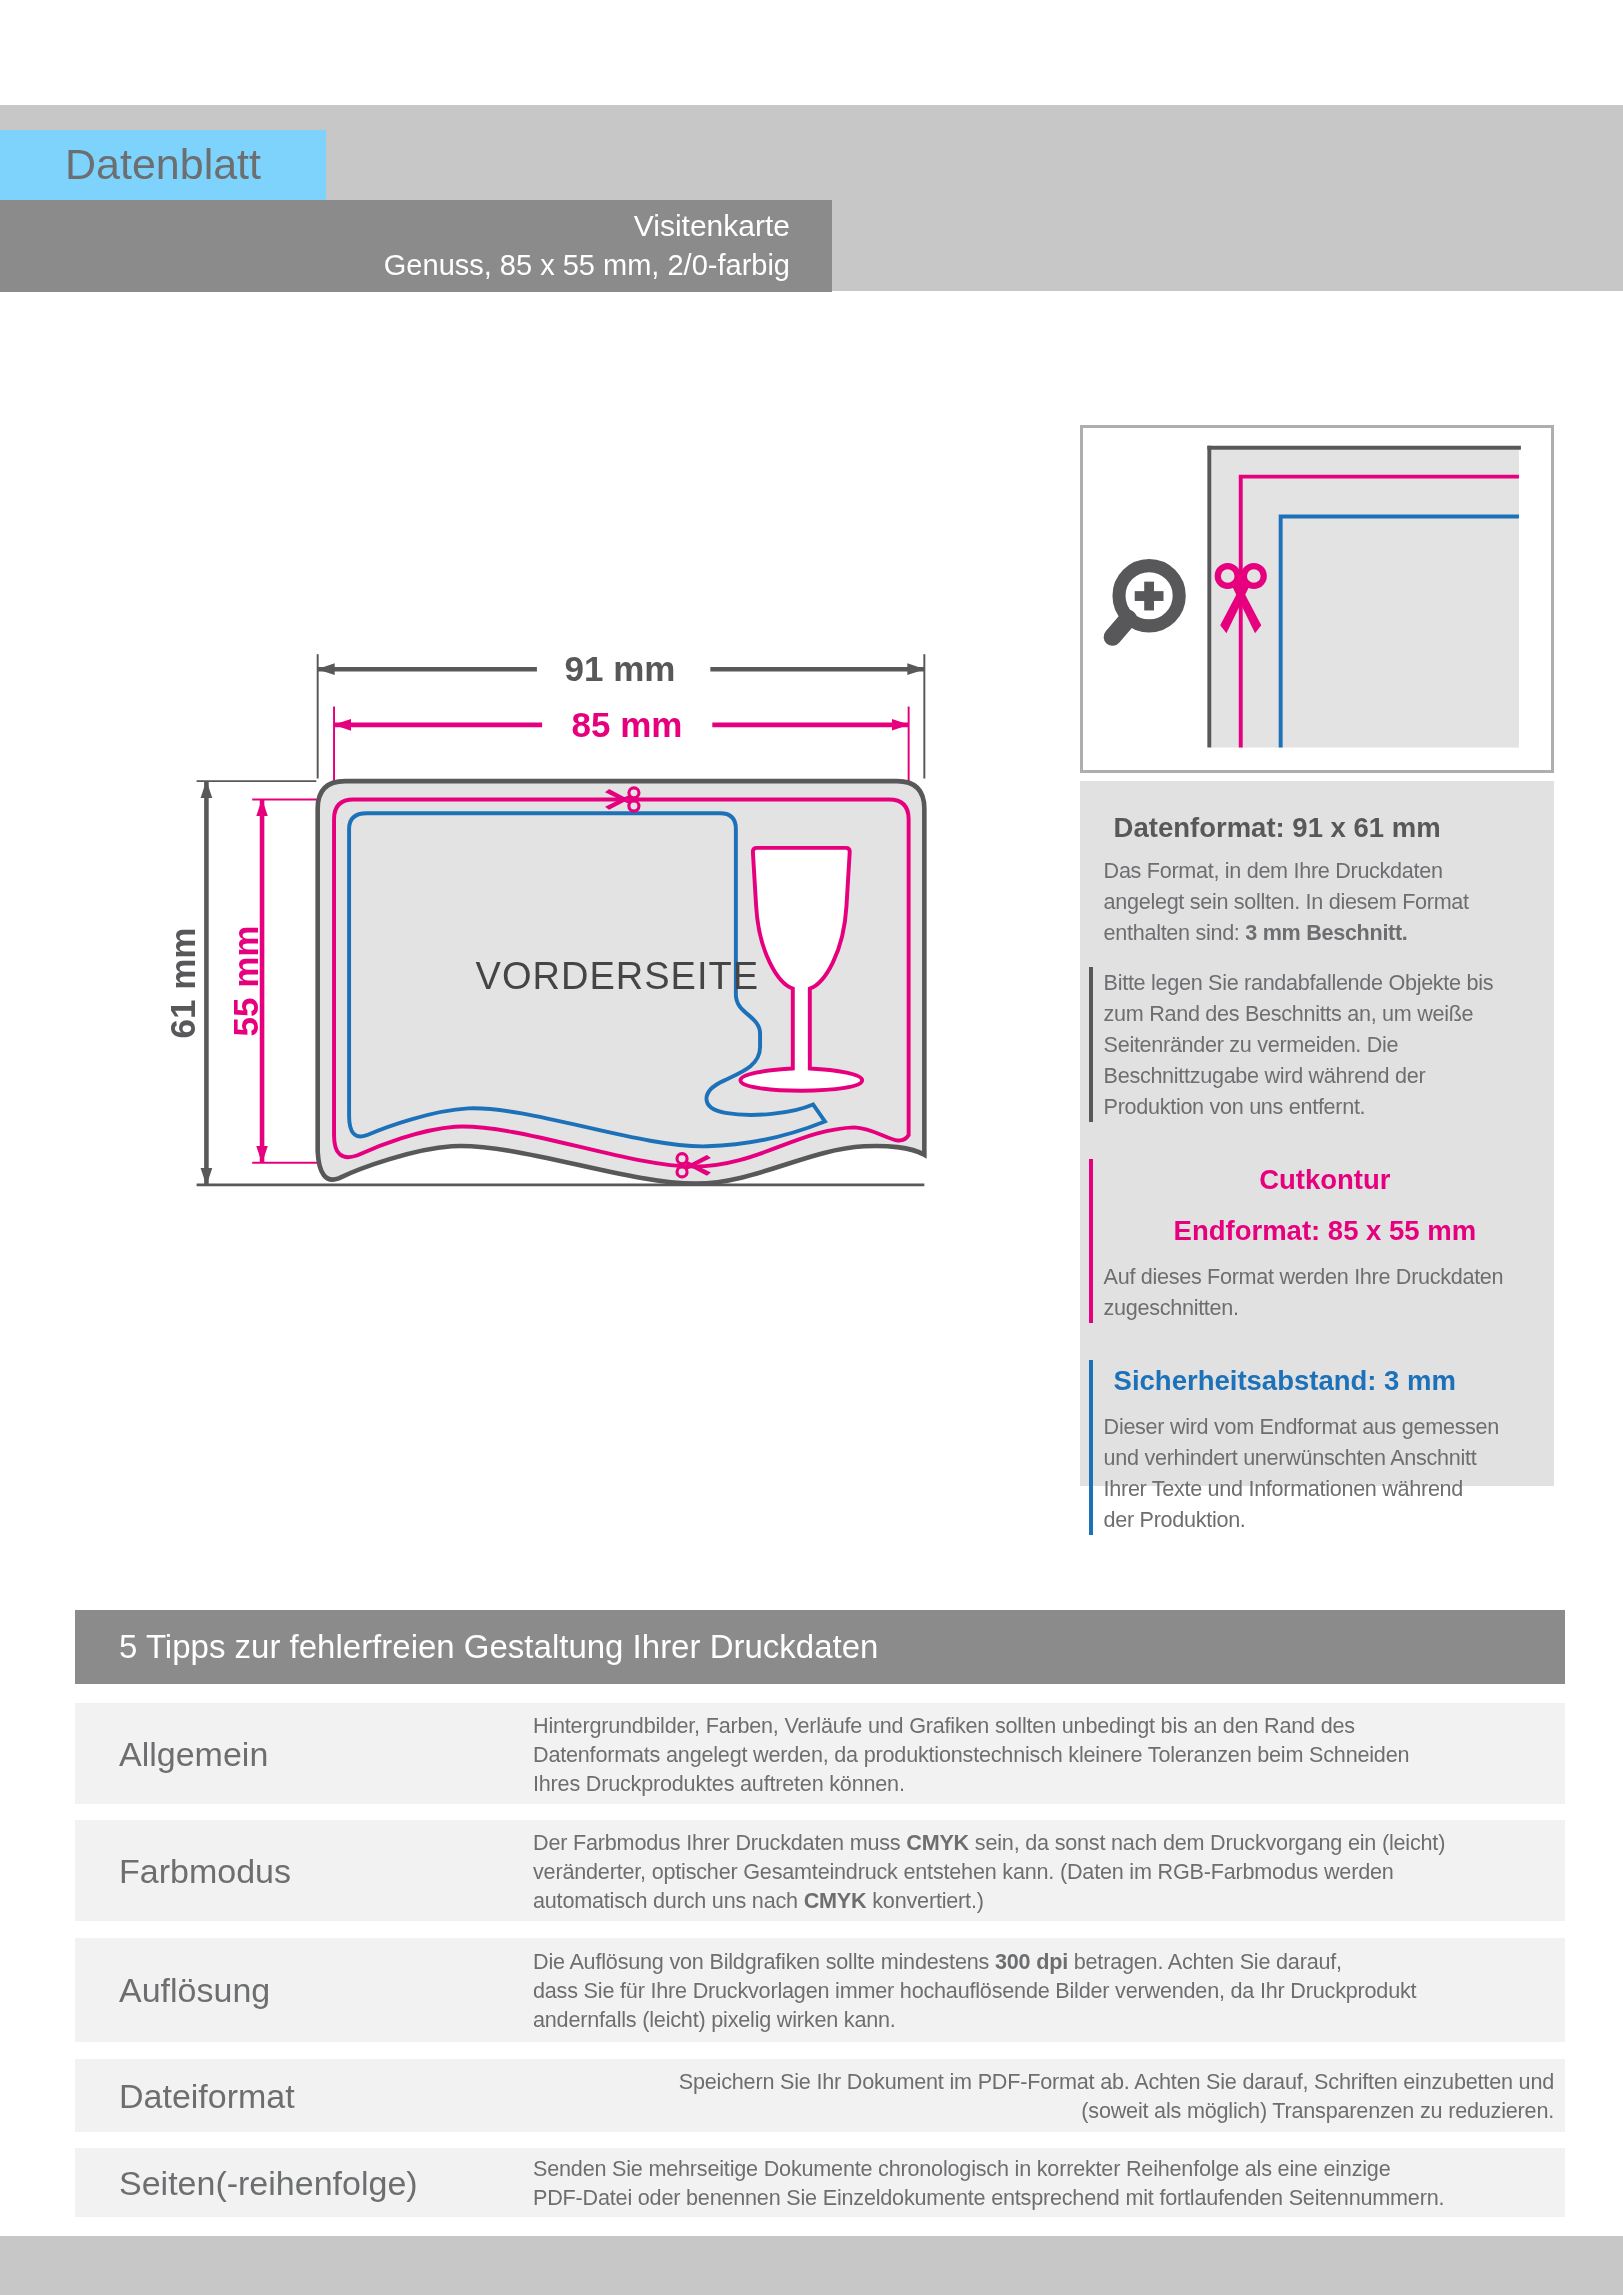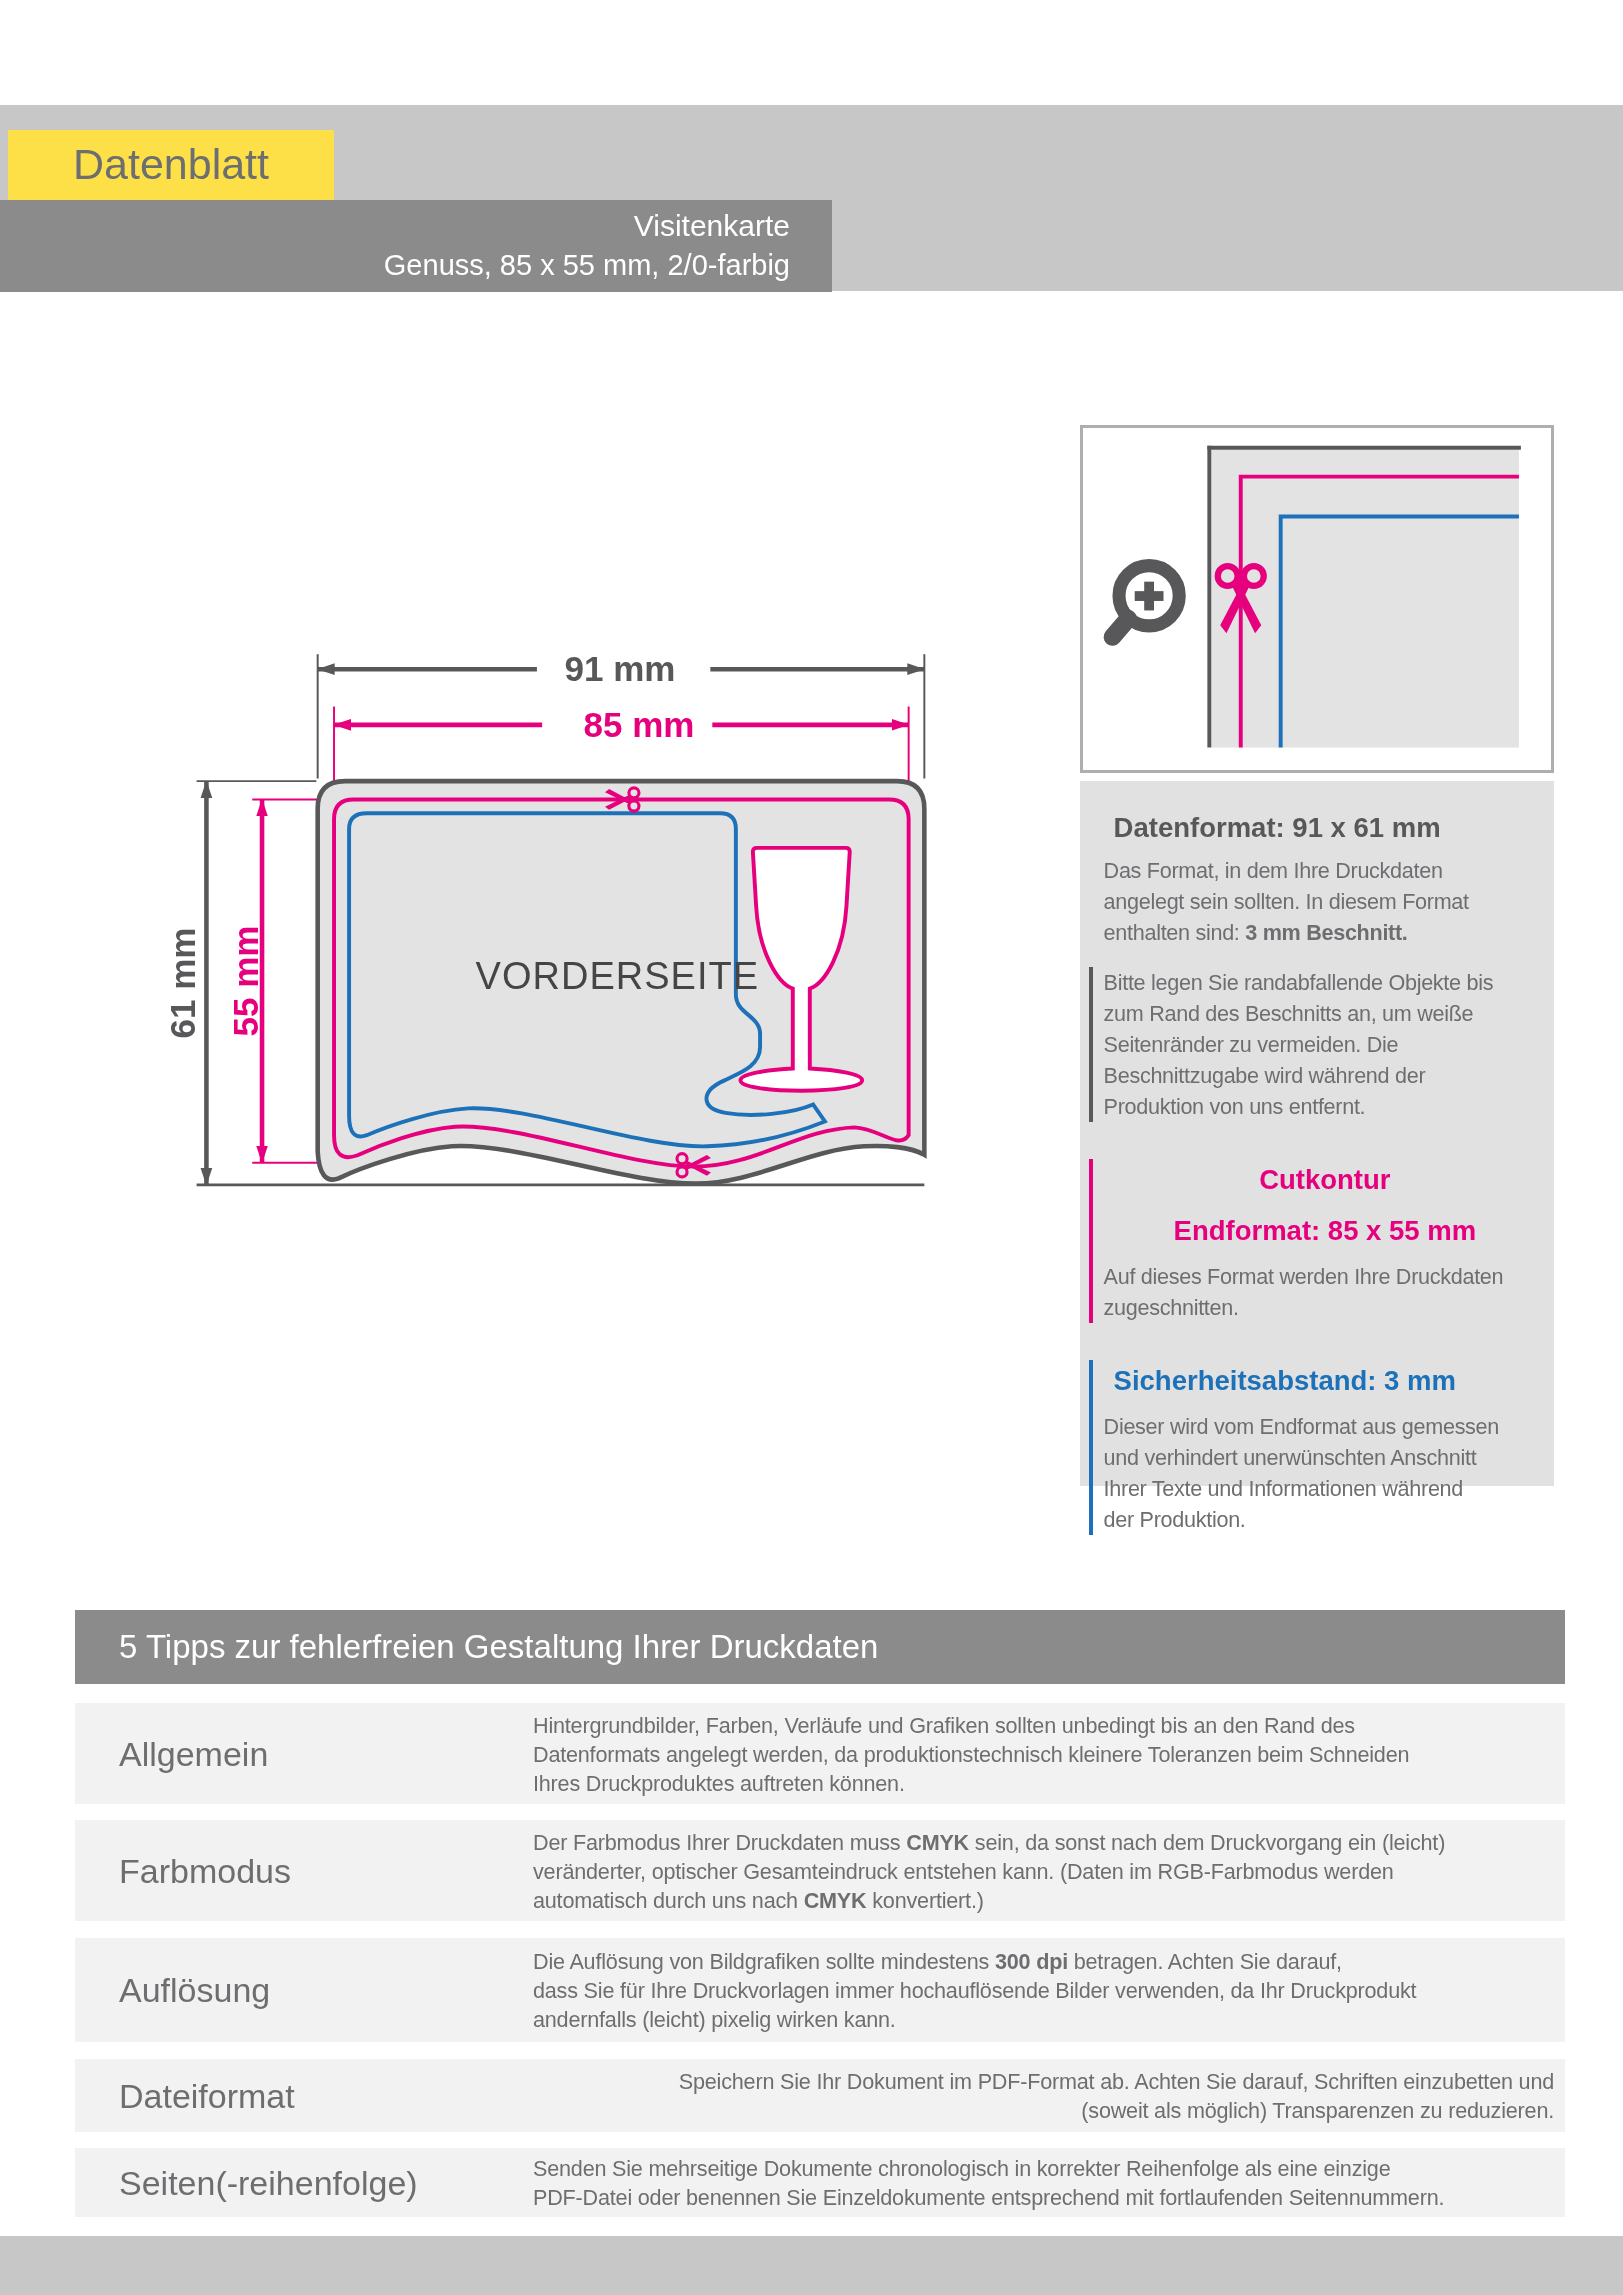--- a/index.html
+++ b/index.html
@@ -5,21 +5,21 @@
   :root{
     --magenta:#e6007e; --blue:#1d71b8; --gray-dark:#58585a; --gray-text:#6d6e70;
     --band-dark:#8b8b8c; --band-light:#c7c7c8; --card-fill:#e3e3e4; --panel-fill:#e1e1e2;
     --row-fill:#f2f2f2; --border-gray:#aeaeae;
   }
   html,body{margin:0;padding:0;background:#fff;}
   .page{position:relative;width:1623px;height:2295px;background:#fff;overflow:hidden;
         font-family:"Liberation Sans",sans-serif;color:var(--gray-text);}
   
   .band-light{position:absolute;left:0;top:105px;width:1623px;height:186px;background:var(--band-light);}
-  .datenblatt-box{position:absolute;left:8px;top:130px;width:326px;height:86px;background:#fde047;}
+  .datenblatt-box{position:absolute;left:0;top:130px;width:326px;height:86px;background:#7dd3fc;}
   .datenblatt-box span{display:block;text-align:center;line-height:68px;font-size:43px;color:var(--gray-text);}
   .band-dark{position:absolute;left:0;top:200px;width:832px;height:92px;background:var(--band-dark);
              text-align:right;padding:0;box-sizing:border-box;color:#fff;}
   .band-dark .t1{display:block;margin:3.9px 42px 0 0;font-size:30px;line-height:44px;}
   .band-dark .t2{display:block;margin:0 42px 0 0;font-size:29px;line-height:34px;}
   
   .diagram{position:absolute;left:118px;top:628px;width:864px;height:589px;}
   .diagram svg{position:absolute;left:0;top:0;}
   .tg{stroke:var(--gray-dark);stroke-width:3;}
   .tg4{stroke:var(--gray-dark);stroke-width:4;}
@@ -129,21 +129,21 @@
       <path class="glass" d="M970,342 Q970,336 976,336 L1112,336 Q1118,336 1118,342
         L1113,425 C1109,495 1080,543 1057,551 L1057,673 C1100,675 1137,682 1137,691
         C1137,701 1096,707 1044,707 C992,707 951,701 951,691 C951,682 988,675 1031,673
         L1031,551 C1008,543 979,495 975,425 Z"></path>
 
       <use href="#scis" class="sc" transform="translate(770,262) rotate(90) scale(0.48)"></use>
       <use href="#scis" class="sc" transform="translate(880,821) rotate(-90) scale(0.48)"></use>
     </svg>
 
     <div class="dim-label" style="left:417px;top:22px;">91 mm</div>
-    <div class="dim-label mag" style="left:436px;top:78px;">85 mm</div>
+    <div class="dim-label mag" style="left:424px;top:78px;">85 mm</div>
     <div class="dim-label rot" style="left:-19.6px;top:336px;">61 mm</div>
     <div class="dim-label mag rot" style="left:43px;top:334px;">55 mm</div>
     <div class="card-label">VORDERSEITE</div>
   </div>
 
   <div class="panel-illu">
     <svg width="468" height="342" viewBox="0 0 715 522">
       <rect class="fillcard" x="196" y="33" width="470" height="455"></rect>
       <line class="ig" x1="190" y1="30" x2="669" y2="30"></line>
       <line class="ig" x1="193" y1="27" x2="193" y2="488"></line>

